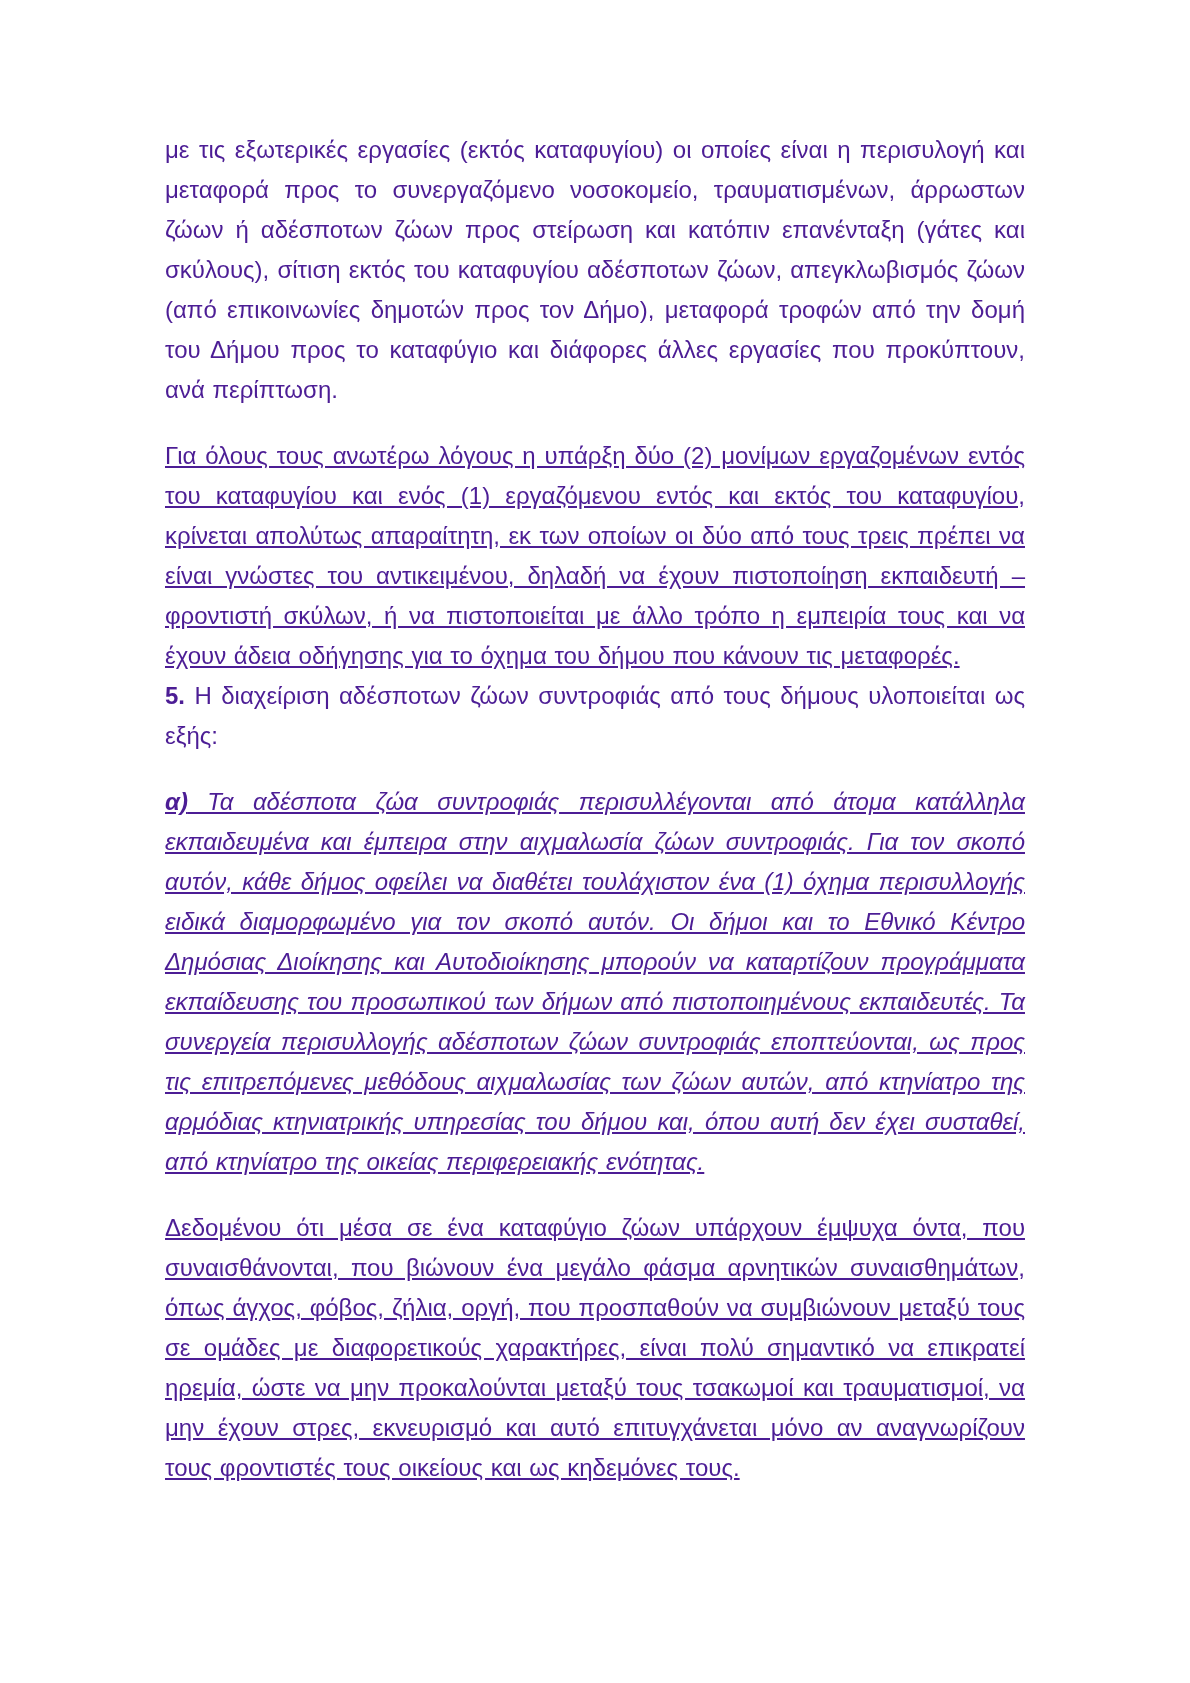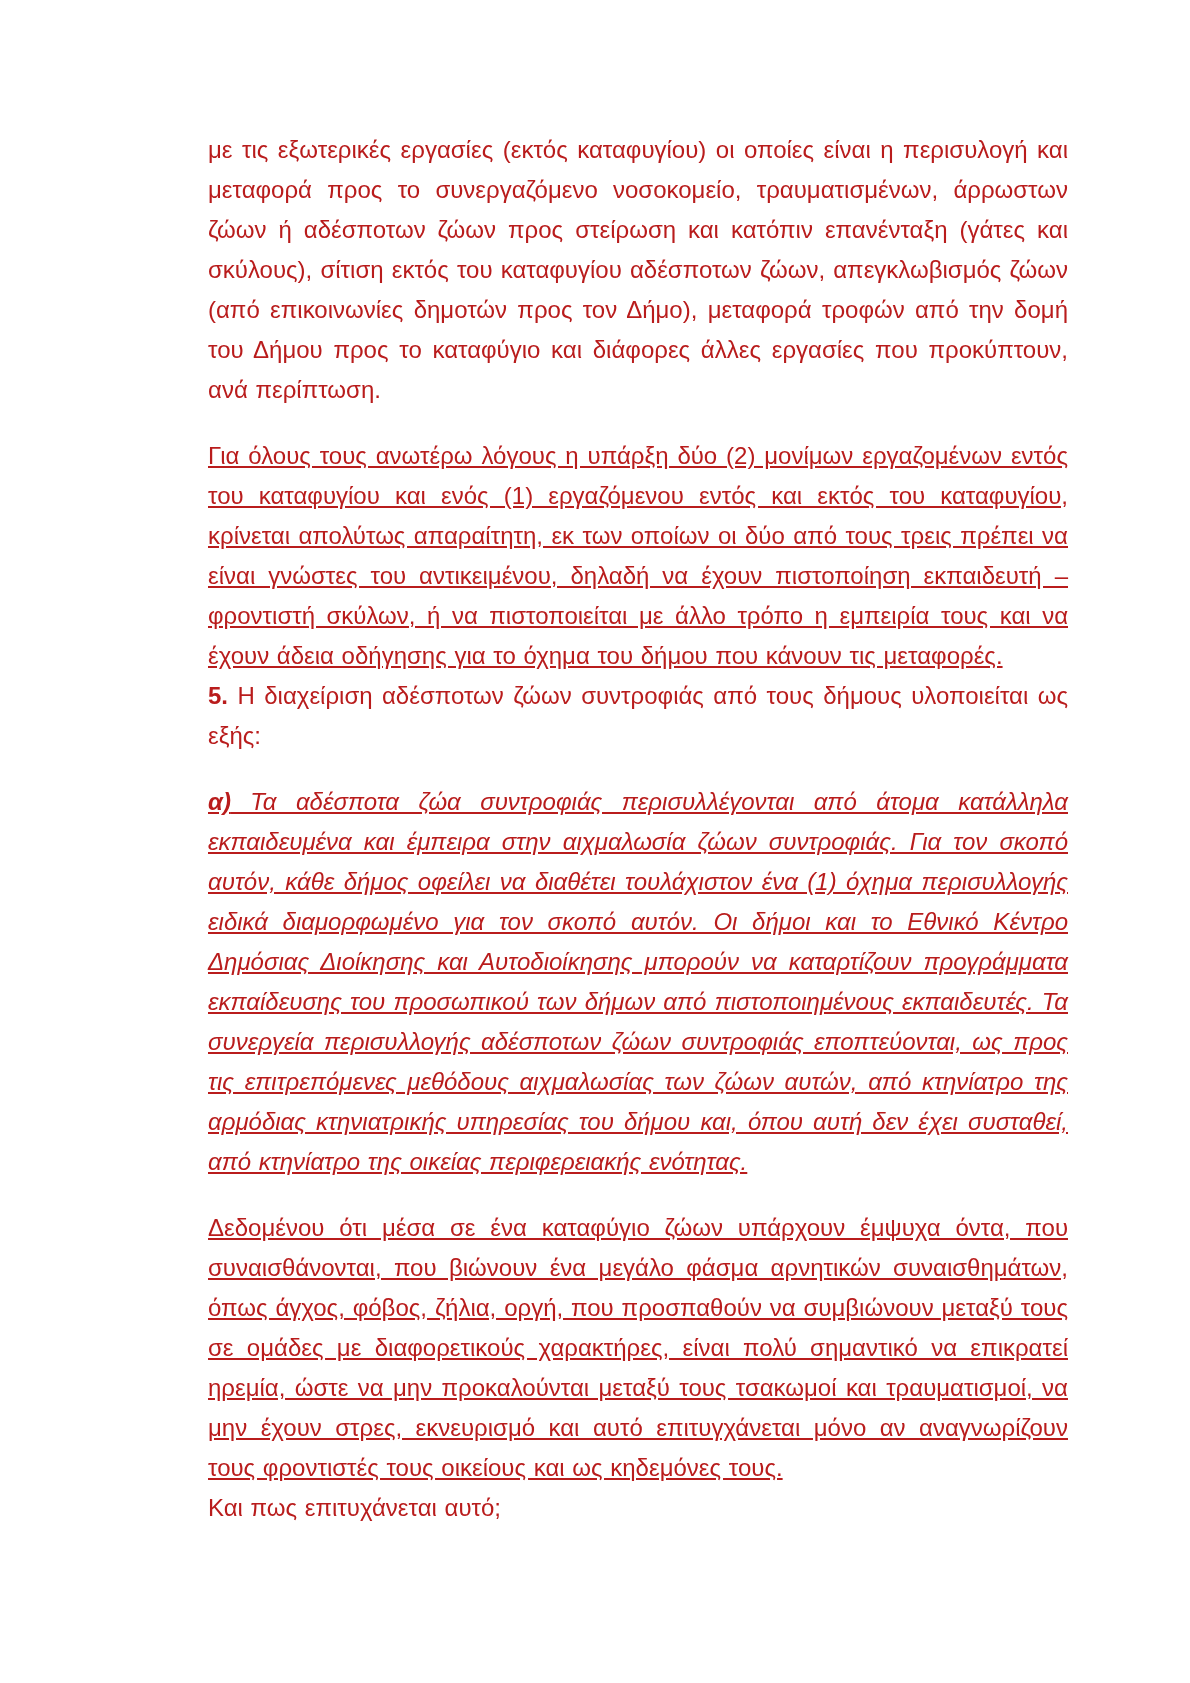--- a/index.html
+++ b/index.html
@@ -41,21 +41,20 @@
   }
   .run.regular    { font-weight: 400; font-style: normal; }
   .run.bold       { font-weight: 700; font-style: normal; }
   .run.italic     { font-weight: 400; font-style: italic; }
   .run.bold-italic{ font-weight: 700; font-style: italic; }
 </style>
 </head>
 <body>
 
 <div class="page" style="background: rgb(255, 255, 255);">
-  <div class="doc-content" style="color: #b91c1c; margin-left: 43px;">
+  <div class="doc-content" style="color: #4c1d95;">
       <p class="para"><span class="run regular">με τις εξωτερικές εργασίες (εκτός καταφυγίου) οι οποίες είναι η περισυλογή και μεταφορά προς το συνεργαζόμενο νοσοκομείο, τραυματισμένων, άρρωστων ζώων ή αδέσποτων ζώων προς στείρωση και κατόπιν επανένταξη (γάτες και σκύλους), σίτιση εκτός του καταφυγίου αδέσποτων ζώων, απεγκλωβισμός ζώων (από επικοινωνίες δημοτών προς τον Δήμο), μεταφορά τροφών από την δομή του Δήμου προς το καταφύγιο και διάφορες άλλες εργασίες που προκύπτουν, ανά περίπτωση.</span></p>
       <p class="para gap"><span class="run regular">Για όλους τους ανωτέρω λόγους η υπάρξη δύο (2) μονίμων εργαζομένων εντός του καταφυγίου και ενός (1) εργαζόμενου εντός και εκτός του καταφυγίου, κρίνεται απολύτως απαραίτητη, εκ των οποίων οι δύο από τους τρεις πρέπει να είναι γνώστες του αντικειμένου, δηλαδή να έχουν πιστοποίηση εκπαιδευτή – φροντιστή σκύλων, ή να πιστοποιείται με άλλο τρόπο η εμπειρία τους και να έχουν άδεια οδήγησης για το όχημα του δήμου που κάνουν τις μεταφορές.</span></p>
       <p class="para"><span class="run bold">5.</span><span class="run regular"> Η διαχείριση αδέσποτων ζώων συντροφιάς από τους δήμους υλοποιείται ως εξής:</span></p>
       <p class="para gap"><span class="run bold-italic">α)</span><span class="run italic"> Τα αδέσποτα ζώα συντροφιάς περισυλλέγονται από άτομα κατάλληλα εκπαιδευμένα και έμπειρα στην αιχμαλωσία ζώων συντροφιάς. Για τον σκοπό αυτόν, κάθε δήμος οφείλει να διαθέτει τουλάχιστον ένα (1) όχημα περισυλλογής ειδικά διαμορφωμένο για τον σκοπό αυτόν. Οι δήμοι και το Εθνικό Κέντρο Δημόσιας Διοίκησης και Αυτοδιοίκησης μπορούν να καταρτίζουν προγράμματα εκπαίδευσης του προσωπικού των δήμων από πιστοποιημένους εκπαιδευτές. Τα συνεργεία περισυλλογής αδέσποτων ζώων συντροφιάς εποπτεύονται, ως προς τις επιτρεπόμενες μεθόδους αιχμαλωσίας των ζώων αυτών, από κτηνίατρο της αρμόδιας κτηνιατρικής υπηρεσίας του δήμου και, όπου αυτή δεν έχει συσταθεί, από κτηνίατρο της οικείας περιφερειακής ενότητας.</span></p>
       <p class="para gap"><span class="run regular">Δεδομένου ότι μέσα σε ένα καταφύγιο ζώων υπάρχουν έμψυχα όντα, που συναισθάνονται, που βιώνουν ένα μεγάλο φάσμα αρνητικών συναισθημάτων, όπως άγχος, φόβος, ζήλια, οργή, που προσπαθούν να συμβιώνουν μεταξύ τους σε ομάδες με διαφορετικούς χαρακτήρες, είναι πολύ σημαντικό να επικρατεί ηρεμία, ώστε να μην προκαλούνται μεταξύ τους τσακωμοί και τραυματισμοί, να μην έχουν στρες, εκνευρισμό και αυτό επιτυγχάνεται μόνο αν αναγνωρίζουν τους φροντιστές τους οικείους και ως κηδεμόνες τους.</span></p>
-      <p class="para align-left"><span class="run regular">Και πως επιτυχάνεται αυτό;</span></p>
     </div>
 </div>
 
 </body></html>

